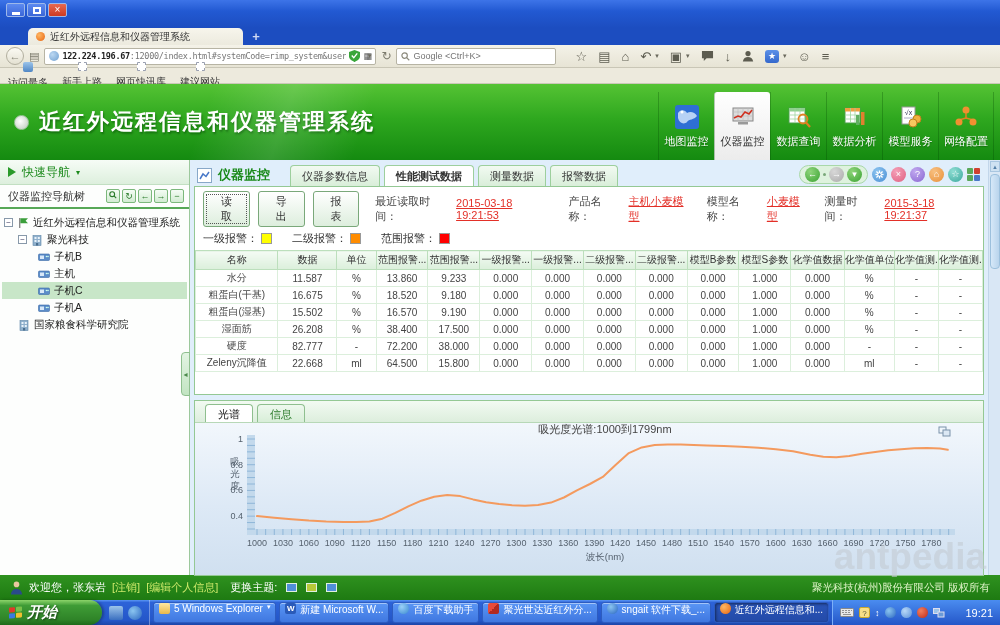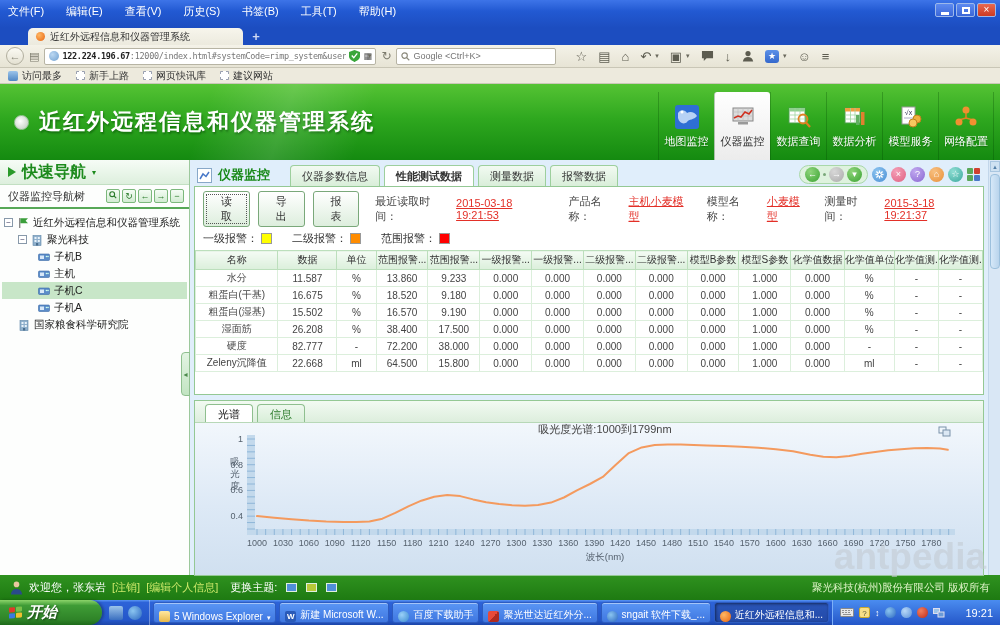--- a/index.html
+++ b/index.html
@@ -32,21 +32,21 @@
   .url-text b { color:#222; font-weight:bold; }
   .searchbox { width:160px; height:17px; background:#fff; border:1px solid #b7b4a4; border-radius:2px; display:flex; align-items:center; gap:3px; padding:0 4px; }
   .searchbox input { border:none; outline:none; width:120px; font-size:9px; color:#555; background:transparent; font-family:inherit; }
   .tool-icons { display:flex; align-items:center; gap:11px; margin-left:14px; color:#5d5c50; font-size:13px; }
   .tool-icons .ic { cursor:pointer; line-height:1; }
   .caret { font-size:7px; color:#6a695c; margin-left:-7px; }
   .star-badge { width:14px; height:13px; background:linear-gradient(#5b90e8,#3468cc); border-radius:3px; color:#fff; font-size:9px; text-align:center; line-height:13px; }
 
   
   .bookmarksbar { height:16px; background:#edeadd; border-bottom:1px solid #cbc8b8; display:flex; align-items:center; gap:14px; padding:0 8px; font-size:10px; color:#333; }
-  .bm-item { display:flex; align-items:center; gap:4px; cursor:pointer; }
+  .bm-item { display:flex; align-items:center; gap:4px; cursor:pointer;flex-direction:column; }
   .bm-ic-main { width:10px; height:10px; border-radius:2px; background:linear-gradient(#9cc4ea,#4f86c4); }
   .bm-ic { width:9px; height:9px; border:1px dashed #9aa0b0; border-radius:1px; background:#fff; }
 
   
   .appheader { position:relative; height:76px; background:linear-gradient(180deg,#55c334 0%,#2fa81f 45%,#148a10 100%); display:flex; align-items:center; overflow:hidden; }
   .appheader::before { content:""; position:absolute; left:60px; top:-40px; width:500px; height:160px; background:linear-gradient(115deg,rgba(255,255,255,0) 30%,rgba(255,255,255,.14) 45%,rgba(255,255,255,0) 60%); transform:rotate(-6deg); pointer-events:none; }
   .app-logo { width:15px; height:15px; border-radius:50%; background:radial-gradient(circle at 40% 40%,#ffffff,#cfd8cf 70%); border:1px solid #9fc69f; margin:0 10px 0 14px; }
   .app-title { color:#fff; font-size:22px; font-weight:bold; letter-spacing:2px; text-shadow:1px 2px 2px rgba(0,60,0,.45); }
   .app-nav { position:absolute; right:6px; top:8px; bottom:0; display:flex; }
   .nav-item { width:56px; display:flex; flex-direction:column; align-items:center; justify-content:center; gap:4px; border-left:1px solid rgba(0,70,0,.28); cursor:pointer; }
@@ -55,21 +55,21 @@
   .nav-item.active { background:linear-gradient(#ffffff,#ececec); border-radius:3px 3px 0 0; }
   .nav-item.active .nav-label { color:#333; text-shadow:none; }
 
   
   .main { position:relative; height:415px; display:flex; background:#e0eefb; }
 
   
   .sidebar { width:190px; background:#fdfefd; border-right:1px solid #9cc89c; position:relative; }
   .quicknav { height:25px; background:linear-gradient(#f6fcf6,#ddefdd); border-bottom:1px solid #c2dfc2; display:flex; align-items:center; gap:6px; padding:0 8px; cursor:pointer; }
   .qn-arrow { width:0; height:0; border-left:8px solid #2a9a2a; border-top:5px solid transparent; border-bottom:5px solid transparent; }
-  .qn-label { color:#1c8a1c; font-weight:bold; font-size:16px; }
+  .qn-label { color:#1c8a1c; font-weight:normal; font-size:12px; }
   .qn-caret { color:#1c8a1c; font-size:8px; }
   .tree-panel-header { height:24px; display:flex; align-items:center; justify-content:space-between; padding:0 5px 0 8px; border-bottom:2px solid #57a857; }
   .tp-title { font-size:11px; color:#333;text-align:center; }
   .tp-tools { display:flex; gap:2px; }
   .tp-btn { width:14px; height:14px; border:1px solid #7cb87c; border-radius:2px; background:linear-gradient(#f4fcf4,#d2ecd2); font-size:9px; color:#2a7a2a; text-align:center; line-height:12px; cursor:pointer; }
   .tree { padding:5px 2px; font-size:10.5px; color:#222; }
   .tree-row { height:17px; display:flex; align-items:center; gap:4px; white-space:nowrap; overflow:hidden; cursor:pointer; }
   .tree-row.sel { background:#c8e6c8; }
   .expander { width:9px; height:9px; border:1px solid #8899aa; background:#fff; font-size:8px; line-height:7px; text-align:center; color:#446; flex:0 0 auto; cursor:pointer; }
   .collapse-handle { position:absolute; left:181px; top:192px; width:9px; height:44px; background:linear-gradient(#e2f4e2,#c2e4c2); border:1px solid #8fbf8f; border-radius:4px 0 0 4px; color:#4a8a4a; font-size:8px; display:flex; align-items:center; justify-content:center; cursor:pointer; z-index:5; }
@@ -136,43 +136,34 @@
   .watermark { position:absolute; right:14px; top:536px; font-size:37px; font-weight:bold; color:rgba(195,203,211,.62); letter-spacing:0; z-index:40; pointer-events:none; }
 
   
   .taskbar { height:25px; background:linear-gradient(180deg,#5a96f4 0%,#2d63d8 10%,#2456c8 82%,#1c46a8 100%); display:flex; align-items:stretch; }
   .startbtn { width:102px; background:linear-gradient(180deg,#8cd46a 0%,#3f9c36 22%,#2f8428 78%,#1d6a1a 100%); border-radius:0 13px 13px 0; display:flex; align-items:center; gap:5px; padding-left:9px; color:#fff; font-size:15px; font-weight:bold; font-style:italic; text-shadow:1px 1px 2px rgba(0,0,0,.55); cursor:pointer; box-shadow:2px 0 3px rgba(0,0,0,.3); }
   .flag { display:grid; grid-template-columns:6px 6px; grid-template-rows:5px 5px; gap:1px; transform:skewY(-6deg); }
   .flag span { border-radius:1px; }
   .quicklaunch { display:flex; align-items:center; gap:5px; padding:0 7px; border-right:1px solid rgba(255,255,255,.35); }
   .ql-ic { width:14px; height:14px; border-radius:2px; cursor:pointer; }
   .taskbtns { flex:1; display:flex; gap:3px; padding:2px 3px; min-width:0; }
-  .tbtn { flex:1 1 auto; min-width:0; background:linear-gradient(#5a96f5,#3f77e0); border:1px solid #2d5cc0; border-radius:3px; color:#fff; font-size:10px; display:flex; align-items:flex-end; gap:4px; padding:0 5px; overflow:hidden; white-space:nowrap; box-shadow:inset 0 1px 0 rgba(255,255,255,.45); cursor:pointer; }
+  .tbtn { flex:1 1 auto; min-width:0; background:linear-gradient(#5a96f5,#3f77e0); border:1px solid #2d5cc0; border-radius:3px; color:#fff; font-size:10px; display:flex; align-items:flex-start; gap:4px; padding:0 5px; overflow:hidden; white-space:nowrap; box-shadow:inset 0 1px 0 rgba(255,255,255,.45); cursor:pointer; }
   .tbtn.active { background:linear-gradient(#2a55b8,#234aa8); box-shadow:inset 1px 1px 3px rgba(0,0,0,.5); }
   .tbtn .ticon { width:11px; height:11px; flex:0 0 auto; border-radius:2px; }
   .tbtn .tdrop { margin-left:auto; font-size:7px; }
   .tray { width:168px; background:linear-gradient(180deg,#4a8cf0,#2456c8); border-left:1px solid #7db0f8; display:flex; align-items:center; gap:5px; padding:0 7px; color:#fff; font-size:11px; }
   .tray-ic { width:11px; height:11px; border-radius:2px; cursor:pointer; }
   .tray-time { margin-left:auto; }
 </style>
 </head>
 <body>
 
 <div class="screen">
 
   <div class="titlebar">
-    <div class="menubar">
-      <span class="menu-item">文件(F)</span>
-      <span class="menu-item">编辑(E)</span>
-      <span class="menu-item">查看(V)</span>
-      <span class="menu-item">历史(S)</span>
-      <span class="menu-item">书签(B)</span>
-      <span class="menu-item">工具(T)</span>
-      <span class="menu-item">帮助(H)</span>
-    </div>
     <div class="winctrl">
       <span class="winbtn">
           <span class="glyph-min"></span>
         </span>
       <span class="winbtn">
           <span class="glyph-restore"></span>
         </span>
       <span class="winbtn close">
           <span>×</span>
         </span>

